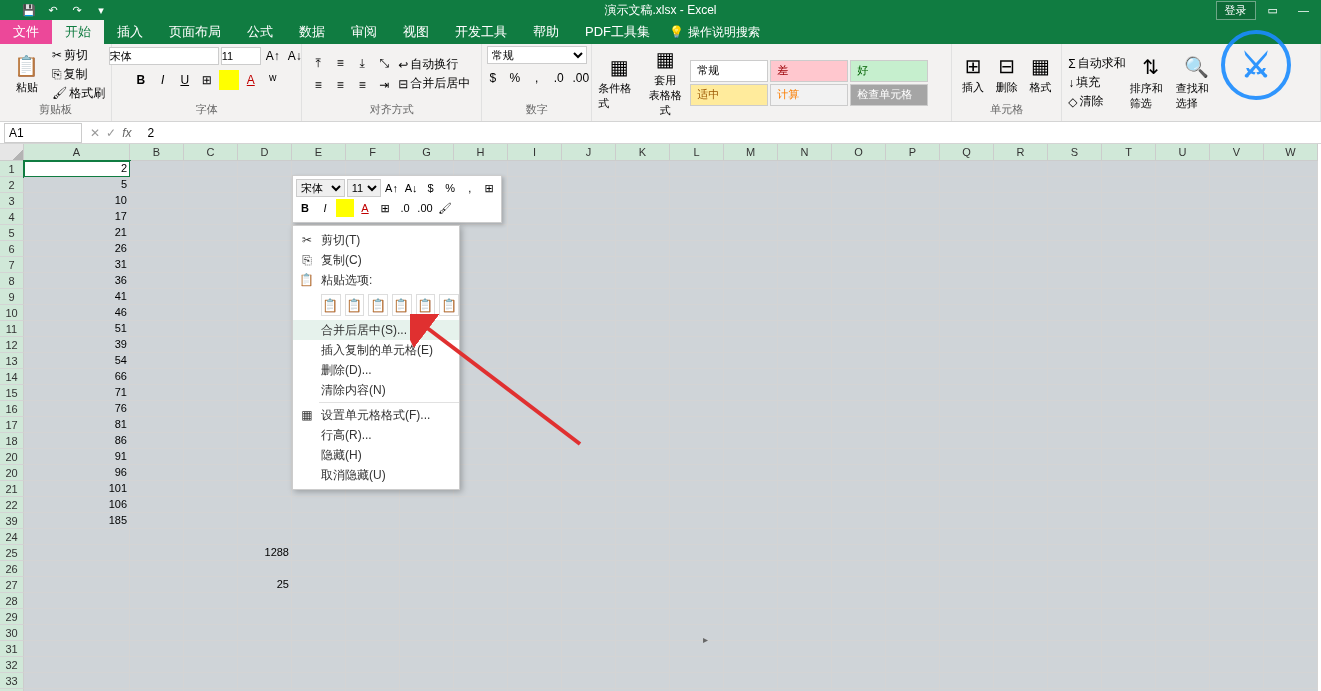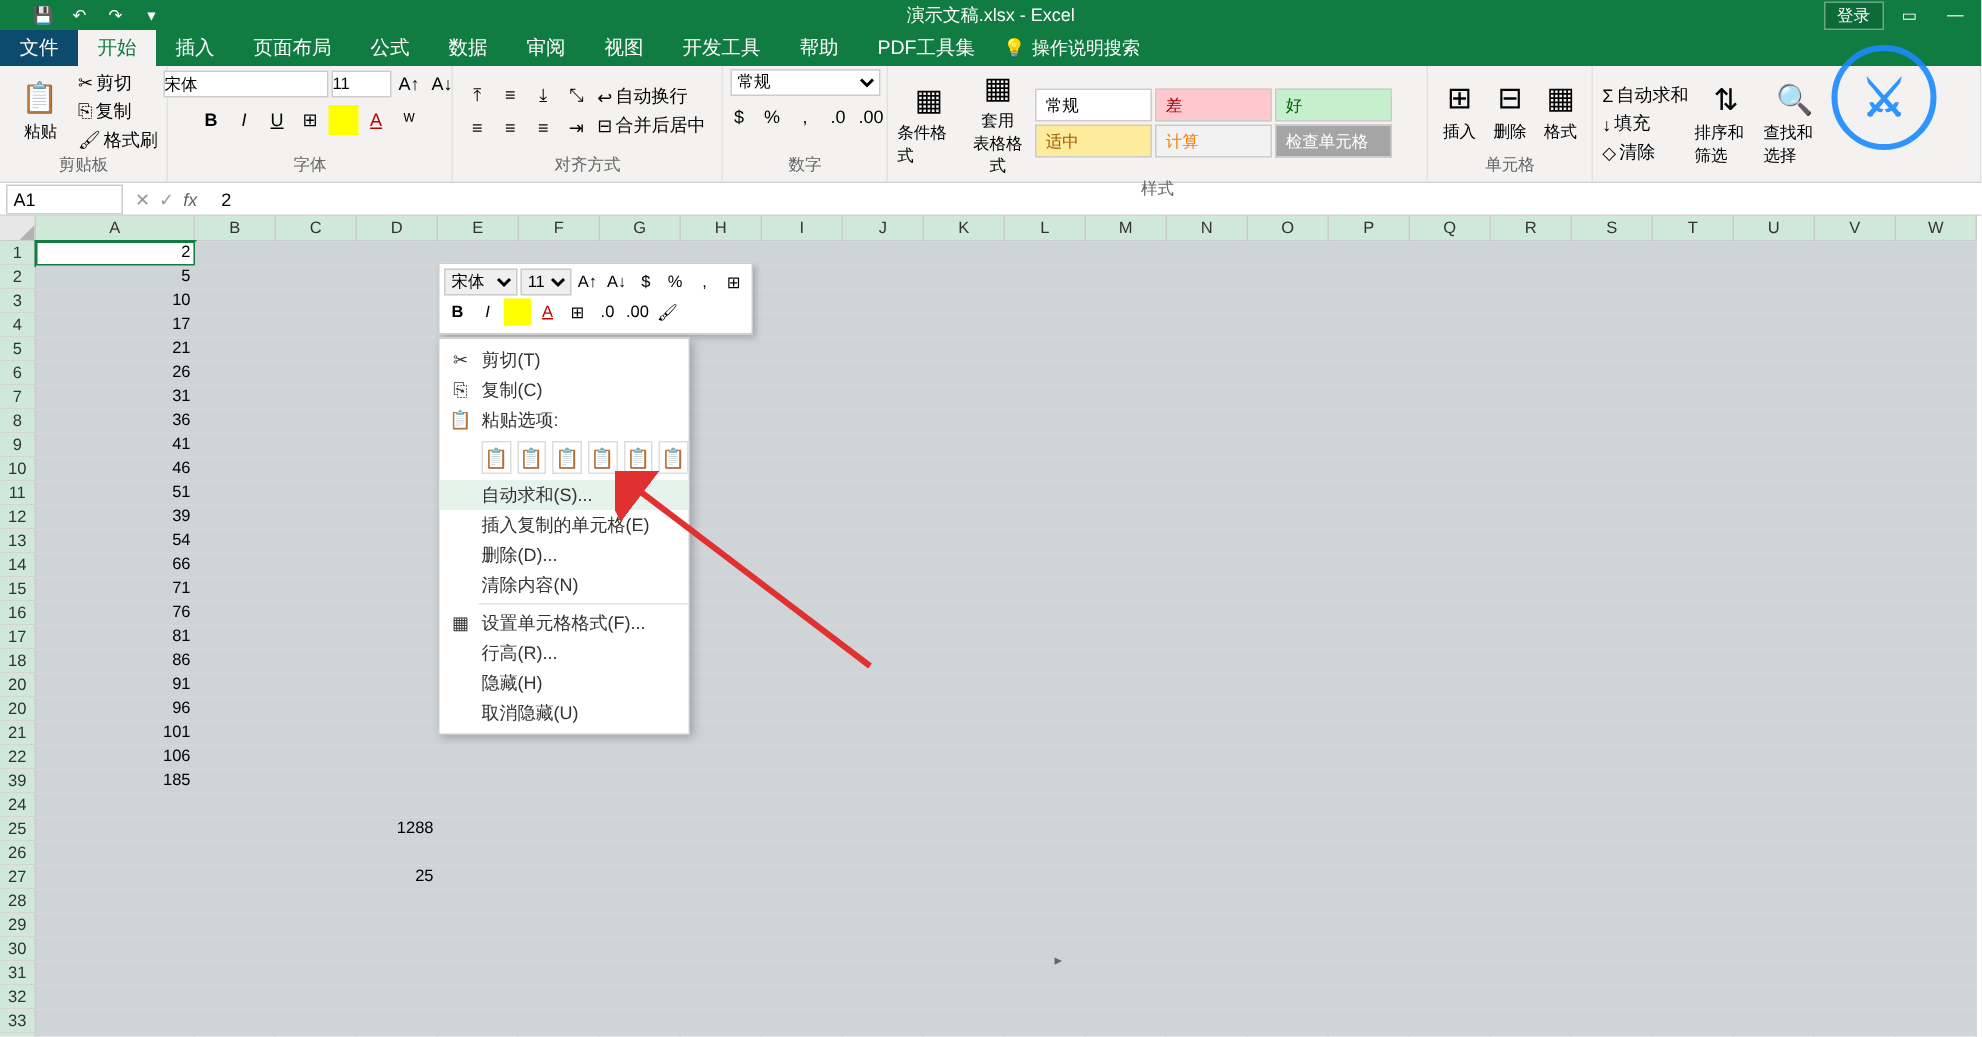--- a/index.html
+++ b/index.html
@@ -11,21 +11,21 @@
 .titlebar .qat span { width: 14px; height: 14px; display: inline-flex; align-items: center; justify-content: center; font-size: 11px; }
 .titlebar .title { position: absolute; left: 50%; transform: translateX(-50%); font-size: 12px; }
 .titlebar .wincontrols { position: absolute; right: 4px; display: flex; gap: 4px; align-items: center; }
 .titlebar .wincontrols .btn { padding: 1px 8px; font-size: 11px; }
 .titlebar .login { background: #0d6b37; border: 1px solid rgba(255,255,255,.4); padding: 0 6px; }
 
 
 .tabs { height: 24px; background: #107c41; display: flex; align-items: stretch; }
 .tabs .tab { padding: 0 13px; color: #fff; font-size: 13px; display: flex; align-items: center; cursor: pointer; }
 .tabs .tab.active { background: #f3f2f1; color: #107c41; }
-.tabs .tab.file { background: #0c4a6e; }
+.tabs .tab.file { background: #ec4899; }
 .tabs .lightbulb { color: #fff; margin-left: 6px; display: flex; align-items: center; gap: 4px; }
 
 
 .ribbon { height: 78px; background: #f3f2f1; border-bottom: 1px solid #d4d4d4; display: flex; }
 .ribbon .group { border-right: 1px solid #e1e1e1; display: flex; flex-direction: column; padding: 2px 6px; }
 .ribbon .group .content { flex: 1; display: flex; align-items: center; gap: 4px; }
 .ribbon .group .label { text-align: center; font-size: 11px; color: #666; padding-bottom: 2px; }
 .ribbon .bigbtn { display: flex; flex-direction: column; align-items: center; justify-content: center; width: 42px; gap: 2px; font-size: 11px; }
 .ribbon .bigbtn .icon { font-size: 20px; }
 .ribbon select, .ribbon input { font-size: 11px; border: 1px solid #ccc; background: #fff; height: 18px; }
@@ -233,21 +233,20 @@
         </div>
       <div class="styles-gallery">
         <div class="cell">常规</div>
         <div class="cell bad">差</div>
         <div class="cell good">好</div>
         <div class="cell neutral">适中</div>
         <div class="cell calc">计算</div>
         <div class="cell check">检查单元格</div>
       </div>
     </div>
-    <div class="label">样式</div>
   </div>
 
   <div class="group" style="width:110px">
     <div class="content">
       <div class="bigbtn" style="width:34px">
           <span class="icon">⊞</span>
           <span>插入</span>
         </div>
       <div class="bigbtn" style="width:34px">
           <span class="icon">⊟</span>
@@ -1260,21 +1259,21 @@
     </div>
   <div class="paste-options">
     <div class="po">📋</div>
     <div class="po">📋</div>
     <div class="po">📋</div>
     <div class="po">📋</div>
     <div class="po">📋</div>
     <div class="po">📋</div>
   </div>
   <div class="item hover">
-      <span>自动求和(S)...</span>
+      <span>合并后居中(S)...</span>
       <span class="arrow">▸</span>
     </div>
   <div class="item">
       <span>插入复制的单元格(E)</span>
     </div>
   <div class="item">
       <span>删除(D)...</span>
     </div>
   <div class="item">
       <span>清除内容(N)</span>

